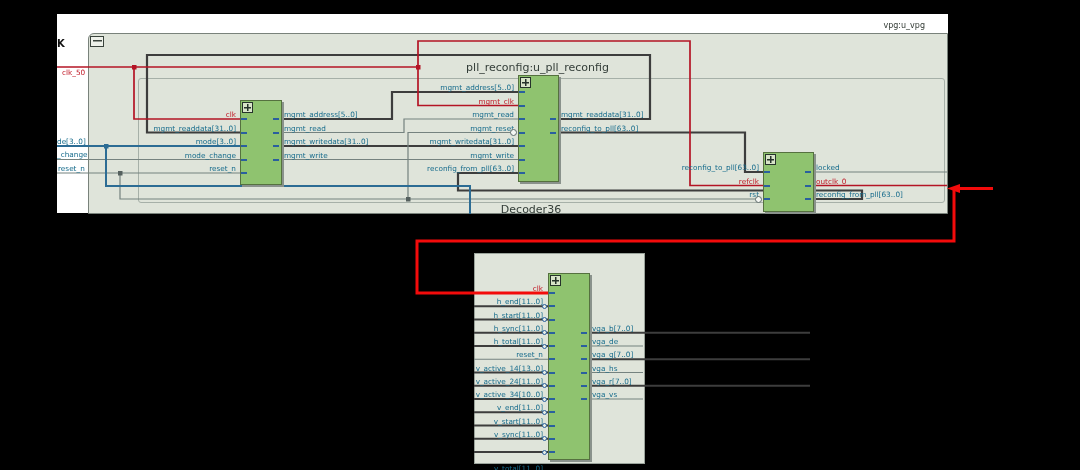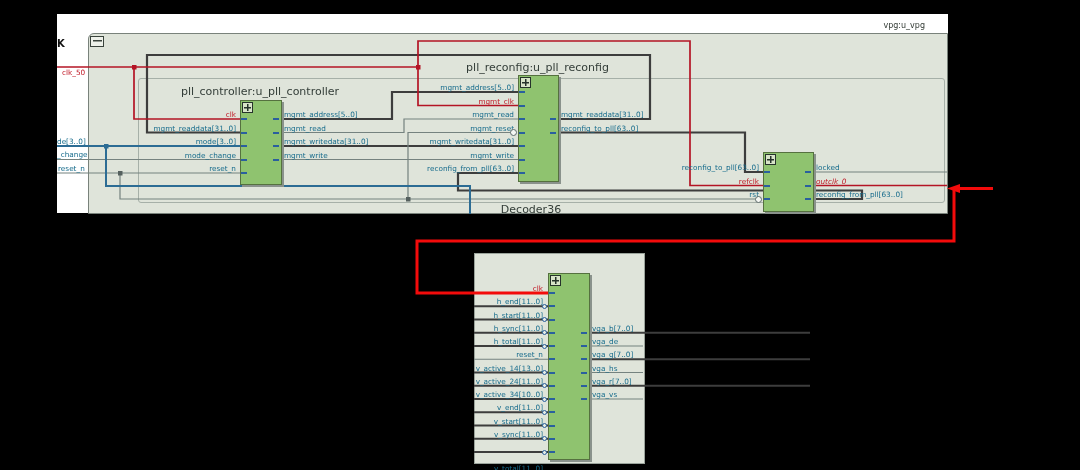--- a/index.html
+++ b/index.html
@@ -71,21 +71,20 @@
       <rect x="416" y="65" width="4.5" height="4.5" fill="#b41425"></rect>
       <rect x="104" y="144" width="4.5" height="4.5" fill="#2c6c94"></rect>
       <rect x="118" y="171" width="4.5" height="4.5" fill="#55605e"></rect>
       <rect x="406" y="197" width="4.5" height="4.5" fill="#55605e"></rect>
     </g>
   </svg>
 
   <div class="abs" id="layer-mods" style="left:0;top:0;width:1080px;height:470px;z-index:3;">
       <div class="blk" style="left: 240px; top: 100px; width: 40px; height: 83px;"></div>
       <div class="expicon" style="left: 242px; top: 102px;"></div>
-      <div class="title" style="left: 150px; top: 87px; width: 220px;">pll_controller:u_pll_controller</div>
       <div class="lbl red" style="left: 66px; top: 110px; width: 170px; text-align: right;">clk</div>
       <div class="stub" style="left: 241px; top: 118px;"></div>
       <div class="lbl" style="left: 66px; top: 123.5px; width: 170px; text-align: right;">mgmt_readdata[31..0]</div>
       <div class="stub" style="left: 241px; top: 131.5px;"></div>
       <div class="lbl" style="left: 66px; top: 137px; width: 170px; text-align: right;">mode[3..0]</div>
       <div class="stub" style="left: 241px; top: 145px;"></div>
       <div class="lbl" style="left: 66px; top: 150.5px; width: 170px; text-align: right;">mode_change</div>
       <div class="stub" style="left: 241px; top: 158.5px;"></div>
       <div class="lbl" style="left: 66px; top: 164px; width: 170px; text-align: right;">reset_n</div>
       <div class="stub" style="left: 241px; top: 172px;"></div>
@@ -123,21 +122,21 @@
       <div class="expicon" style="left: 765px; top: 154px;"></div>
       <div class="lbl" style="left: 589px; top: 163px; width: 170px; text-align: right;">reconfig_to_pll[63..0]</div>
       <div class="stub" style="left: 764px; top: 171px;"></div>
       <div class="lbl red" style="left: 589px; top: 176.5px; width: 170px; text-align: right;">refclk</div>
       <div class="stub" style="left: 764px; top: 184.5px;"></div>
       <div class="lbl" style="left: 589px; top: 190px; width: 170px; text-align: right;">rst</div>
       <div class="stub" style="left: 764px; top: 198px;"></div>
       <div class="bubble" style="left: 755px; top: 195.5px;"></div>
       <div class="lbl" style="left: 816px; top: 163px; width: 170px;">locked</div>
       <div class="stub" style="left: 805px; top: 171px;"></div>
-      <div class="lbl red" style="left: 816px; top: 176.5px; width: 170px; font-style: italic;">outclk_0</div>
+      <div class="lbl red" style="left: 816px; top: 176.5px; width: 170px;">outclk_0</div>
       <div class="stub" style="left: 805px; top: 184.5px;"></div>
       <div class="lbl" style="left: 816px; top: 190px; width: 170px;">reconfig_from_pll[63..0]</div>
       <div class="stub" style="left: 805px; top: 198px;"></div>
     </div>
 
   <div class="abs" style="z-index:3;left:825px;top:21px;width:100px;text-align:right;font-size:8px;color:#343c36;">vpg:u_vpg</div>
   <div class="abs" style="z-index:3;left:57px;top:38px;font-size:10px;font-weight:bold;color:#111;">K</div>
   <div class="lbl red" style="z-index:3;left:62px;top:68px;">clk_50</div>
   <div class="sidelbl" style="z-index:3;left:57px;top:137px;">de[3..0]</div>
   <div class="sidelbl" style="z-index:3;left:57px;top:150px;">_change</div>

